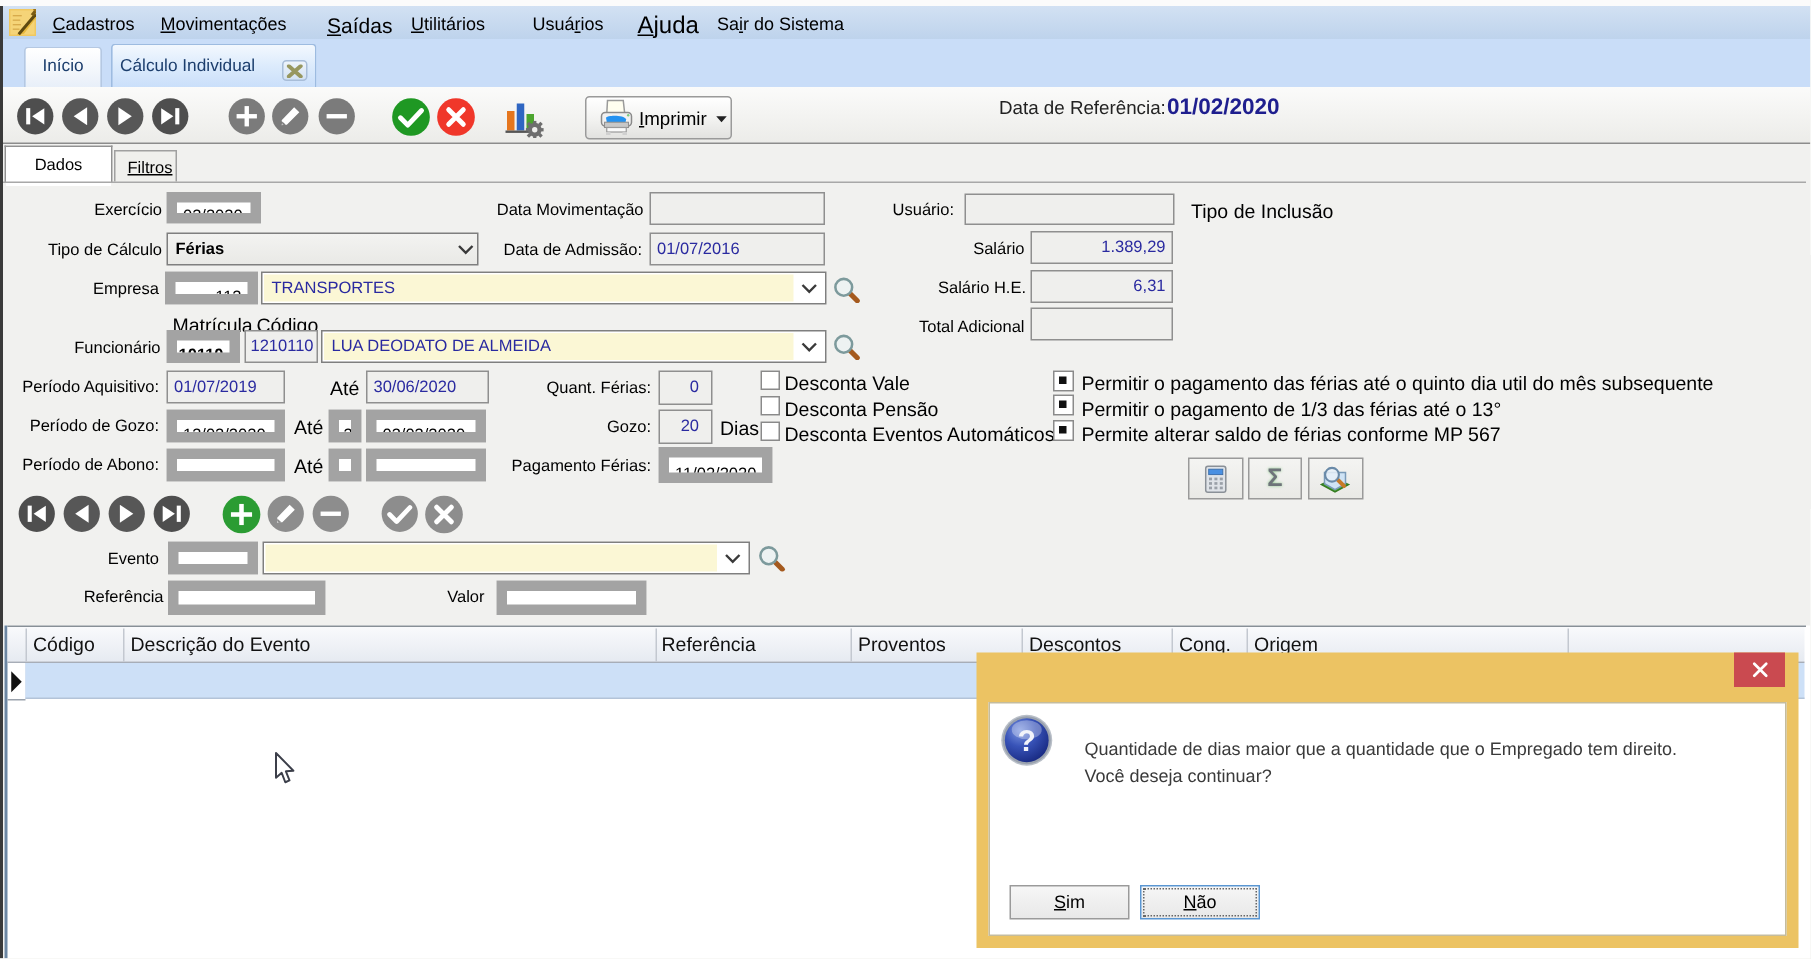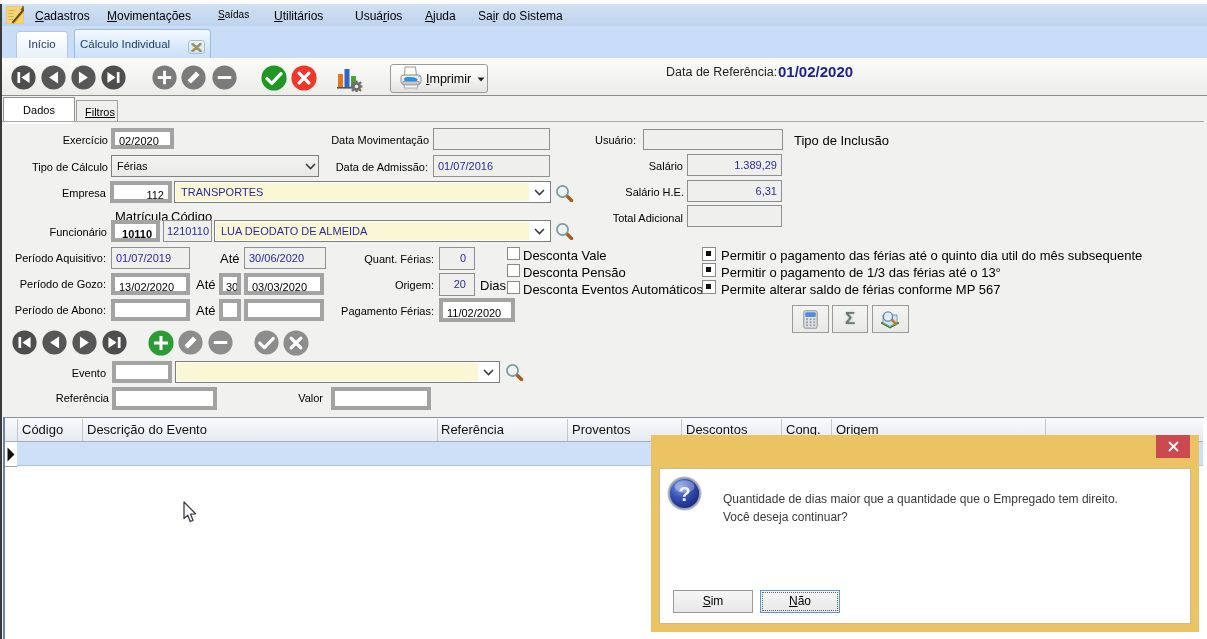--- a/index.html
+++ b/index.html
@@ -1,21 +1,21 @@
 <!DOCTYPE html>
 <html><head>
 <meta charset="utf-8">
 <style>
 html,body{margin:0;padding:0;}
 #app{position:relative;width:1207px;height:639px;background:#f1f1ef;overflow:hidden;
  font-family:"Liberation Sans", sans-serif;font-size:11px;color:#000;}
 .abs{position:absolute;}
 .lbl{position:absolute;font-size:13px;color:#000;white-space:nowrap;line-height:13px;}
 .lblr{position:absolute;font-size:11px;color:#000;white-space:nowrap;text-align:right;line-height:13px;}
-.fld{position:absolute;border:4px solid #a3a3a3;background:#fff;font-size:11px;line-height:20px;
+.fld{position:absolute;border:7px solid #a3a3a3;background:#fff;font-size:11px;line-height:20px;
  white-space:nowrap;overflow:hidden;box-sizing:border-box;padding-left:4px;}
 .gray{background:#efefed;color:#2a2aa0;border:1px solid #8f8f8f;}
 .ralign{text-align:right;padding-right:4px;padding-left:0;}
 .combo{position:absolute;border:1px solid #7f7f7f;background:#fff;box-sizing:border-box;overflow:hidden;}
 .combo .yfill{position:absolute;left:1px;top:1px;bottom:1px;background:#fbf7d5;}
 .combo .ctext{position:absolute;left:6px;top:0;bottom:0;font-size:11px;color:#2a2aa0;line-height:20px;white-space:nowrap;}
 .chev{position:absolute;width:11px;height:7px;}
 .cb{position:absolute;width:13px;height:13px;background:#fff;border:1px solid #8a8a8a;box-sizing:border-box;}
 .cb.sq:after{content:"";position:absolute;left:3px;top:3px;width:5px;height:5px;background:#111;}
 .circ{position:absolute;width:24px;height:24px;}
@@ -35,24 +35,24 @@
  <rect x="2.5" y="7" width="5" height="0.9" fill="#d8ab4c"></rect>
  <rect x="2.5" y="10" width="5.5" height="0.9" fill="#d8ab4c"></rect>
  <rect x="2.5" y="13" width="4.5" height="0.9" fill="#d8ab4c"></rect>
  <path d="M16 0 L18 0 L18 4 Z" fill="#9a7218"></path>
  <path d="M17.5 2.5 L7 15.5 L5 17.5 L10 16.5 L18 6 Z" fill="#e8b93e"></path>
  <path d="M17.8 3.5 L6.5 16.8" stroke="#5f4a10" stroke-width="2"></path>
  <path d="M18 2 L16.5 1 L14.5 3.5 L16.5 5 Z" fill="#7a5c14"></path>
 </svg>
 <div class="abs" style="top:9px;left:35px;font-size:12px;"><span style="text-decoration:underline">C</span>adastros</div>
 <div class="abs" style="top:9px;left:107px;font-size:12px;"><span style="text-decoration:underline">M</span>ovimentações</div>
-<div class="abs" style="top:9px;left:218px;font-size:10px;"><span style="text-decoration:underline">S</span>aídas</div>
+<div class="abs" style="top:9px;left:218px;font-size:14px;"><span style="text-decoration:underline">S</span>aídas</div>
 <div class="abs" style="top:9px;left:274px;font-size:12px;"><span style="text-decoration:underline">U</span>tilitários</div>
 <div class="abs" style="top:9px;left:355px;font-size:12px;">Usuá<span style="text-decoration:underline">r</span>ios</div>
-<div class="abs" style="top:9px;left:425px;font-size:12px;"><span style="text-decoration:underline">A</span>juda</div>
+<div class="abs" style="top:9px;left:425px;font-size:16px;"><span style="text-decoration:underline">A</span>juda</div>
 <div class="abs" style="top:9px;left:478px;font-size:12px;">Sa<span style="text-decoration:underline">i</span>r do Sistema</div>
 
 <div class="abs" style="left:2px;top:26px;width:1205px;height:32px;background:#c9ddf8;"></div>
 <div class="abs" style="left:16px;top:31px;width:52px;height:27px;background:linear-gradient(#ffffff,#f2f6fb 60%,#e8eff9);border:1px solid #b5c8e2;border-bottom:none;border-radius:3px 3px 0 0;box-sizing:border-box;"></div>
 <div class="abs" style="left:16px;top:38px;width:52px;text-align:center;font-size:11.5px;color:#1c3e6d;">Início</div>
 <div class="abs" style="left:74px;top:29px;width:137px;height:29px;background:linear-gradient(#f3f8fe,#dcebfc 50%,#cadffa);border:1px solid #9dbbe0;border-bottom:none;border-radius:3px 3px 0 0;box-sizing:border-box;"></div>
 <div class="abs" style="left:80px;top:38px;font-size:11.5px;color:#1c3e6d;">Cálculo Individual</div>
 <div class="abs" style="left:188px;top:40px;width:17px;height:14px;background:linear-gradient(#eef4fb,#d3e2f3);border:1px solid #a8bdd8;border-radius:3px;box-sizing:border-box;"></div>
 <svg class="abs" style="left:191px;top:43px" width="11" height="9" viewBox="0 0 11 9">
  <path d="M1.5 1 L9.5 8 M9.5 1 L1.5 8" stroke="#97975f" stroke-width="2.6" stroke-linecap="round"></path>
@@ -160,36 +160,36 @@
 <div class="lblr" style="left:604px;top:186px;width:80px;">Salário H.E.</div>
 <div class="lblr" style="left:603px;top:212px;width:80px;">Total Adicional</div>
 <div class="lbl" style="left:794px;top:134px;">Tipo de Inclusão</div>
 <div class="lblr" style="left:10px;top:252px;width:96px;">Período Aquisitivo:</div>
 <div class="lblr" style="left:10px;top:278px;width:96px;">Período de Gozo:</div>
 <div class="lblr" style="left:10px;top:304px;width:96px;">Período de Abono:</div>
 <div class="lbl" style="left:220px;top:252px;">Até</div>
 <div class="lbl" style="left:196px;top:278px;">Até</div>
 <div class="lbl" style="left:196px;top:304px;">Até</div>
 <div class="lblr" style="left:354px;top:253px;width:80px;">Quant. Férias:</div>
-<div class="lblr" style="left:354px;top:279px;width:80px;">Origem:</div>
+<div class="lblr" style="left:354px;top:279px;width:80px;">Gozo:</div>
 <div class="lblr" style="left:334px;top:305px;width:100px;">Pagamento Férias:</div>
 <div class="lbl" style="left:480px;top:279px;">Dias</div>
 <div class="lbl" style="left:523px;top:249px;">Desconta Vale</div>
 <div class="lbl" style="left:523px;top:266px;">Desconta Pensão</div>
 <div class="lbl" style="left:523px;top:283px;">Desconta Eventos Automáticos</div>
 <div class="lbl" style="left:721px;top:249px;">Permitir o pagamento das férias até o quinto dia util do mês subsequente</div>
 <div class="lbl" style="left:721px;top:266px;">Permitir o pagamento de 1/3 das férias até o 13°</div>
 <div class="lbl" style="left:721px;top:283px;">Permite alterar saldo de férias conforme MP 567</div>
 
 <div class="fld" style="left:111px;top:128px;width:63px;height:21px;line-height:19px;">02/2020</div>
 <div class="fld gray" style="left:433px;top:128px;width:117px;height:22px;"></div>
 <div class="fld gray" style="left:643px;top:129px;width:140px;height:21px;"></div>
 
 
-<div class="abs" style="left:111px;top:155px;width:208px;height:22px;border:1px solid #7f7f7f;background:linear-gradient(#f3f3f1,#e9e9e6);box-sizing:border-box;">
+<div class="abs" style="left:111px;top:155px;width:208px;height:22px;border:1px solid #7f7f7f;background:linear-gradient(#f3f3f1,#e9e9e6);box-sizing:border-box;font-weight:bold;">
  <div style="position:absolute;left:5px;top:0;font-size:11px;line-height:20px;">Férias</div>
  <svg style="position:absolute;left:193px;top:7px" width="11" height="7" viewBox="0 0 11 7">
         <path d="M1 1 L5.5 5.5 L10 1" fill="none" stroke="#3a3a3a" stroke-width="1.6"></path>
       </svg>
 </div>
 <div class="fld gray" style="left:433px;top:155px;width:117px;height:22px;">01/07/2016</div>
 <div class="fld gray ralign" style="left:687px;top:154px;width:95px;height:22px;">1.389,29</div>
 
 <div class="fld ralign" style="left:110px;top:181px;width:62px;height:22px;">112</div>
 <div class="combo" style="left:174px;top:181px;width:377px;height:22px;">

